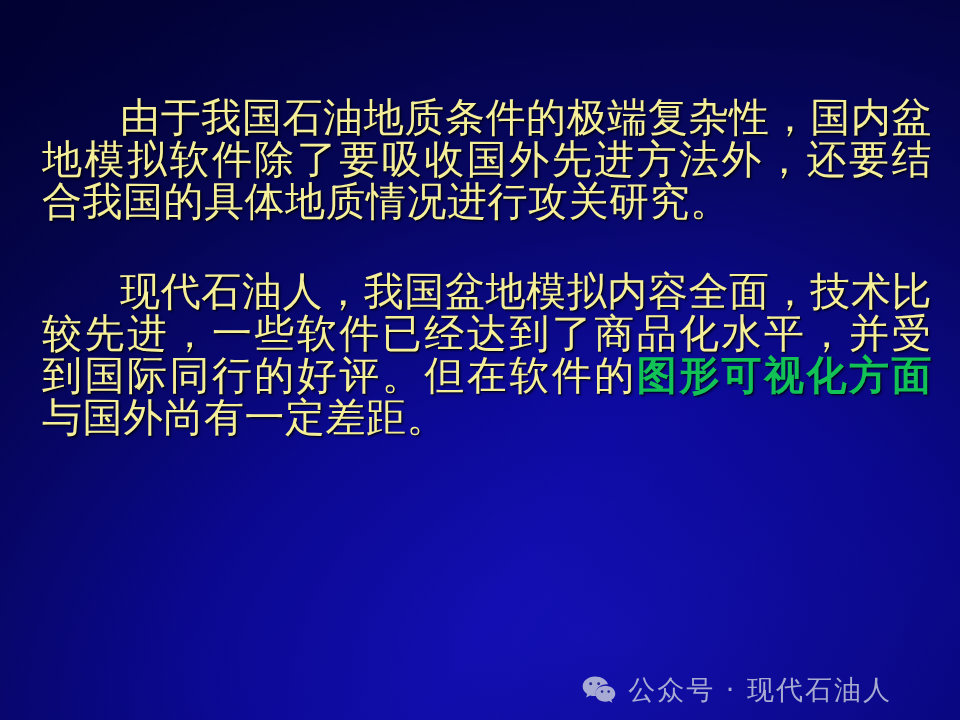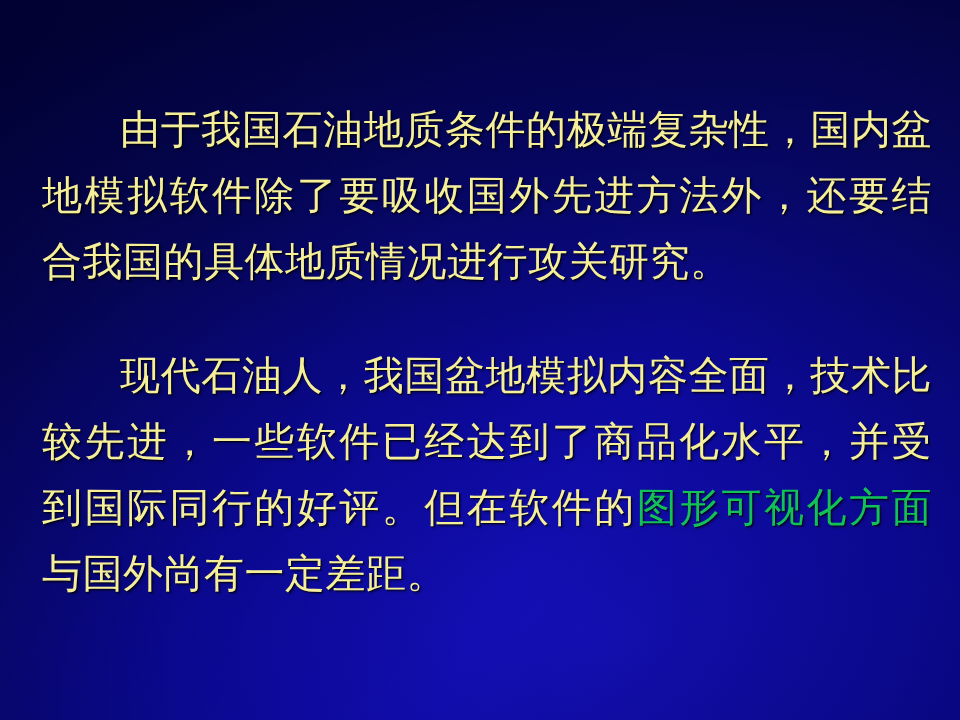--- a/index.html
+++ b/index.html
@@ -29,39 +29,40 @@
   .content {
     position: absolute;
     left: 42px;
     top: 96px;
     width: 890px;
   }
 
   .para {
     color: #f6ef99;
     font-size: 40px;
-    line-height: 66px;
+    line-height: 42px;
     text-align: justify;
     text-align-last: left;
     text-justify: inter-character;
     letter-spacing: 0.5px;
     text-shadow:
       1px 1px 0 rgba(0,0,0,0.65),
       2px 2px 2px rgba(0,0,0,0.45);
     margin: 0;
     white-space: normal;
   }
   .para .indent { display: inline-block; width: 78px; }
   .para.second { margin-top: 48px; }
 
   .hl-green {
     color: #12c257;
     text-shadow:
       1px 1px 0 rgba(0,0,0,0.6),
       2px 2px 2px rgba(0,0,0,0.4);
+    font-weight: bold;
   }
 
   
   .watermark {
     position: absolute;
     right: 68px;
     bottom: 12px;
     display: flex;
     align-items: center;
     gap: 12px;
@@ -82,14 +83,27 @@
 <div id="slide">
 
   <div class="content">
 
     <p class="para first"><span class="indent"></span><span>由于我国石油地质条件的极端复杂性，国内盆地模拟软件除了要吸收国外先进方法外，还要结合我国的具体地质情况进行攻关研究。</span></p>
 
     <p class="para second"><span class="indent"></span><span>现代石油人，我国盆地模拟内容全面，技术比较先进，一些软件已经达到了商品化水平，并受到国际同行的好评。但在软件的</span><span class="hl-green">图形可视化方面</span><span>与国外尚有一定差距。</span></p>
 
   </div>
 
+  <div class="watermark">
+    <span>
+      <svg class="wm-icon" viewBox="0 0 40 34" xmlns="http://www.w3.org/2000/svg" aria-hidden="true">
+        <path fill="#c9cede" d="M15.1 1.2C7.2 1.2 0.8 6.4 0.8 12.8c0 3.6 2.1 6.8 5.3 8.9l-1.3 4.1 4.7-2.4c1.8 0.5 3.7 0.8 5.6 0.8 0.5 0 1 0 1.4-0.1-0.3-0.9-0.5-1.9-0.5-2.9 0-6 5.9-10.9 13.2-10.9 0.5 0 1 0 1.4 0.1C29.3 5.3 22.9 1.2 15.1 1.2z"></path>
+        <circle cx="10.2" cy="9.6" r="1.75" fill="#2b2d8f"></circle>
+        <circle cx="19.6" cy="9.6" r="1.75" fill="#2b2d8f"></circle>
+        <path fill="#c9cede" d="M39.2 21.3c0-5.2-5.2-9.4-11.7-9.4s-11.7 4.2-11.7 9.4 5.2 9.4 11.7 9.4c1.5 0 3-0.2 4.3-0.7l3.9 2-1.1-3.4c2.8-1.7 4.6-4.4 4.6-7.3z"></path>
+        <circle cx="23.6" cy="18.9" r="1.5" fill="#2b2d8f"></circle>
+        <circle cx="31.4" cy="18.9" r="1.5" fill="#2b2d8f"></circle>
+      </svg>
+    </span>
+    <span class="wm-text">公众号 · 现代石油人</span>
+  </div>
 
 </div>
 
 </body></html>

